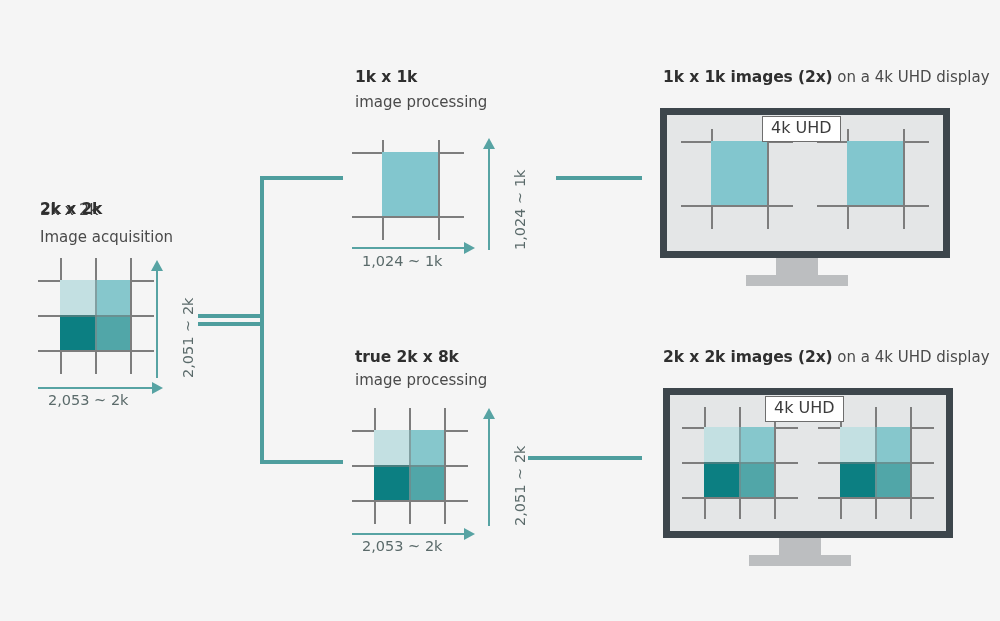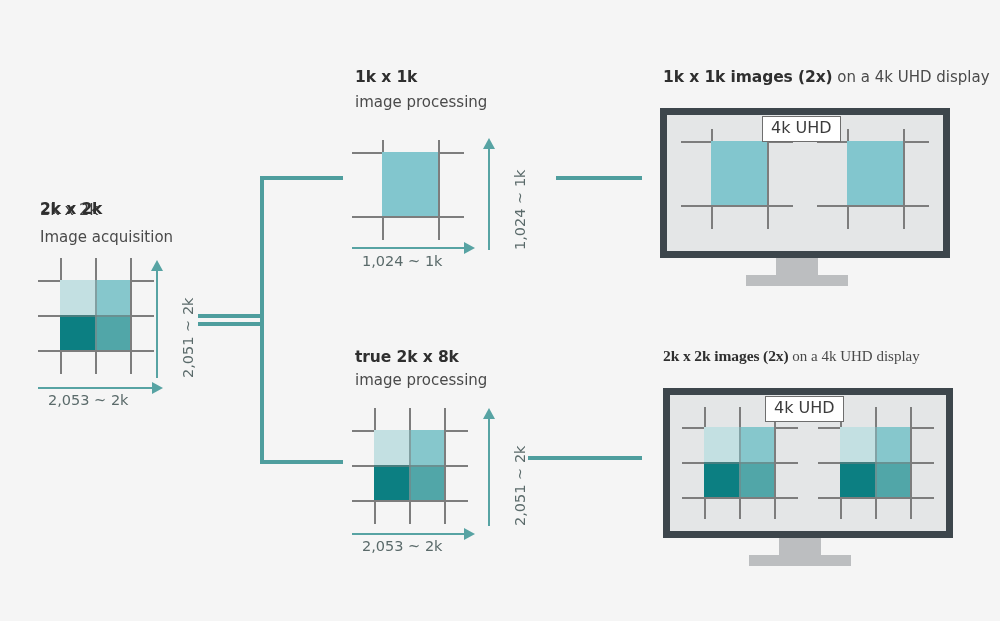--- a/index.html
+++ b/index.html
@@ -265,21 +265,21 @@
         <div class="gridline-h" style="left:0; top:12px; width:112px;"></div>
         <div class="gridline-h" style="left:0; top:76px; width:112px;"></div>
         <div class="cell" style="left:30px; top:12px; width:56px; height:64px; background:#82c6ce;"></div>
       </div>
     </div>
     <div class="uhd-badge" style="left:102px; top:8px;">4k UHD</div>
   </div>
   <div class="monitor-neck" style="left:776px; top:258px; width:42px; height:22px;"></div>
   <div class="monitor-base" style="left:746px; top:275px; width:102px; height:11px;"></div>
 
-  <div class="abs" style="left:663px; top:347px;font-family:Liberation Serif, serif;">
+  <div class="abs" style="left:663px; top:347px;">
     <span class="h-bold h-inline">2k x 2k images (2x)</span><span class="h-inline-reg"> on a 4k UHD display</span>
   </div>
 
   <div class="abs" style="left:663px; top:388px; width:290px; height:150px;">
     <div class="monitor-bezel" style="left:0; top:0; width:290px; height:150px;"></div>
     <div class="monitor-screen" style="left:7px; top:7px; width:276px; height:136px;">
 
       <div class="abs" style="left:12px; top:12px; width:116px; height:112px;">
         <div class="gridline-v" style="left:22px; top:0; height:112px;"></div>
         <div class="gridline-v" style="left:57px; top:0; height:112px;"></div>

